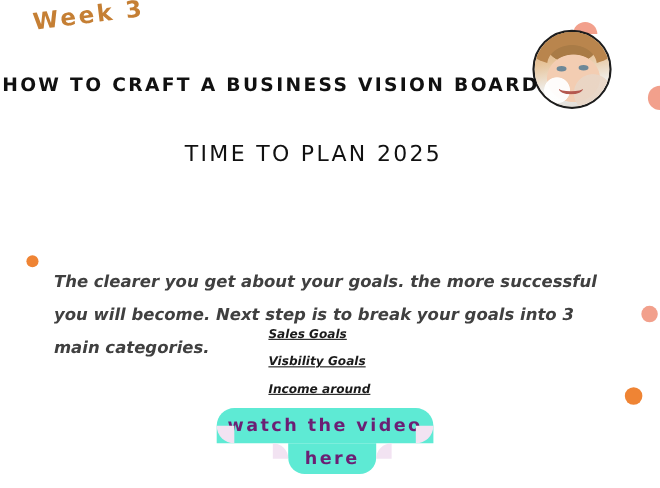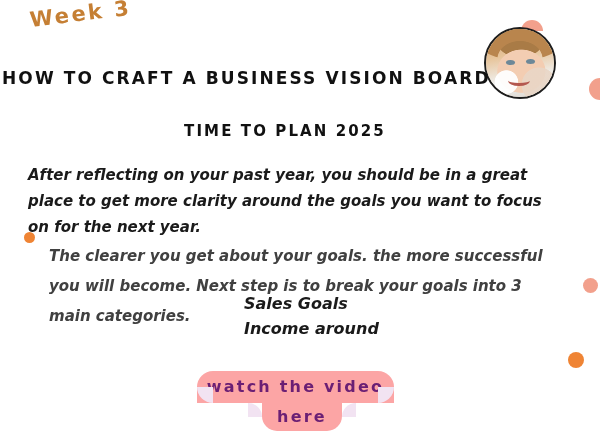--- a/index.html
+++ b/index.html
@@ -87,22 +87,22 @@
     color: #111111;
     white-space: nowrap;
   }
   #subtitle {
     position: absolute;
     left: 0;
     top: 110px;
     width: 570px;
     text-align: center;
     font-family: "DejaVu Sans", sans-serif;
-    font-size: 15px;
-    font-weight: bold;
+    font-size: 20px;
+    font-weight: normal;
     letter-spacing: 2.1px;
     color: #111111;
   }
 
   
   #avatar {
     position: absolute;
     left: 484px;
     top: 27px;
     width: 68px;
@@ -180,43 +180,44 @@
     line-height: 30px;
     color: #404040;
   }
 
   
   #goal-list {
     position: absolute;
     left: 244px;
     top: 291px;
     font-family: "DejaVu Sans", sans-serif;
-    font-size: 16px;
+    font-size: 11px;
     font-weight: bold;
     font-style: italic;
     line-height: 25px;
     color: #1a1a1a;
     text-align: left;
+    text-decoration: underline;
   }
 
   
   #cta-button {
     position: absolute;
     left: 197px;
     top: 371px;
     width: 197px;
     cursor: pointer;
   }
   #cta-line-1, #cta-line-2 {
     font-family: "DejaVu Sans", sans-serif;
     font-size: 16px;
     font-weight: bold;
     letter-spacing: 2.2px;
     color: #6b1f74;
-    background: #fca5a5;
+    background: #5eead4;
     text-align: center;
     white-space: nowrap;
     display: block;
   }
   #cta-line-1 {
     width: 197px;
     height: 32px;
     line-height: 32px;
     border-radius: 16px 16px 0 0;
     position: relative;
@@ -269,29 +270,29 @@
       <div class="face-part" id="hair"></div>
       <div class="face-part" id="eye-left"></div>
       <div class="face-part" id="eye-right"></div>
       <div class="face-part" id="mouth"></div>
     </div>
   </div>
 
   <h1 id="main-title">HOW TO CRAFT A BUSINESS VISION BOARD</h1>
   <h2 id="subtitle">TIME TO PLAN 2025</h2>
 
-  <p id="intro-paragraph">After reflecting on your past year, you should be in a great place to get more clarity around the goals you want to focus on for the next year.</p>
 
   <div id="bullet-block">
     <span id="bullet-dot"></span>
     <p id="bullet-text">The clearer you get about your goals. the more successful you will become.  Next step is to break your goals into 3 main categories.</p>
   </div>
 
   <div id="goal-list">
     <div>Sales Goals</div>
+    <div>Visbility Goals</div>
     <div>Income around</div>
   </div>
 
   <div id="cta-button">
     <span id="cta-line-1">watch the video</span>
     <span id="cta-line-2">here</span>
   </div>
 
 </div>
 

